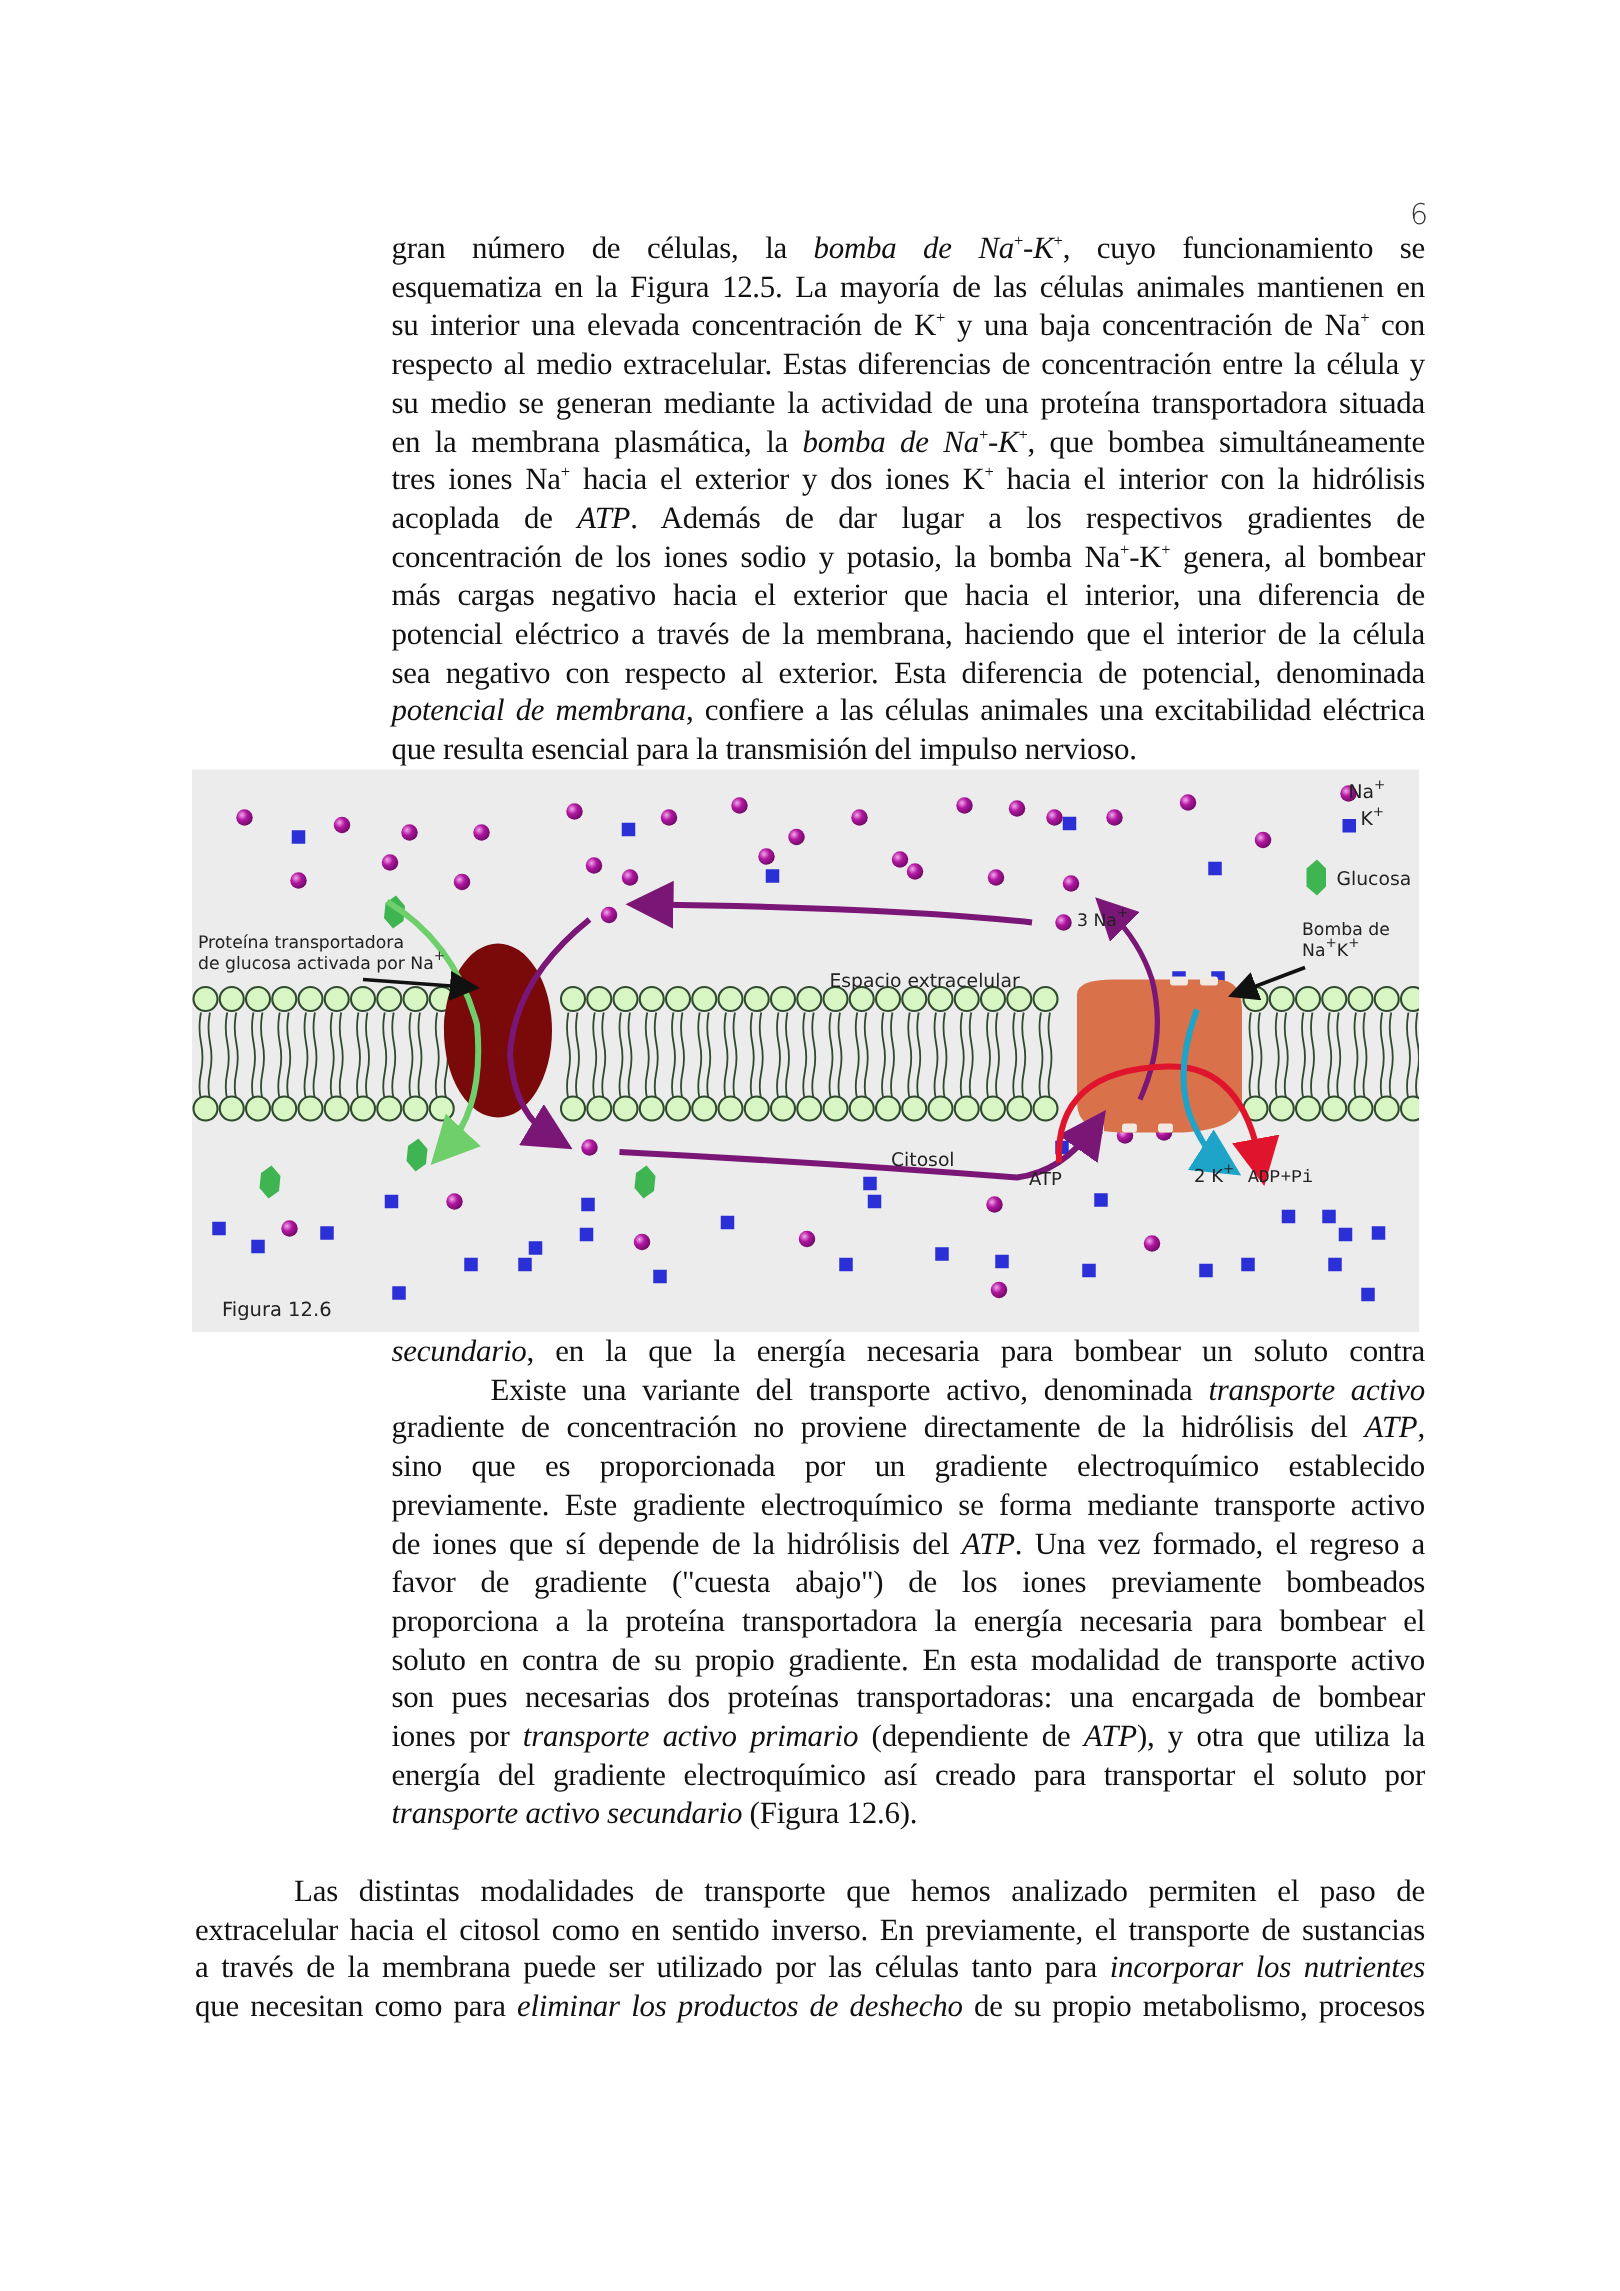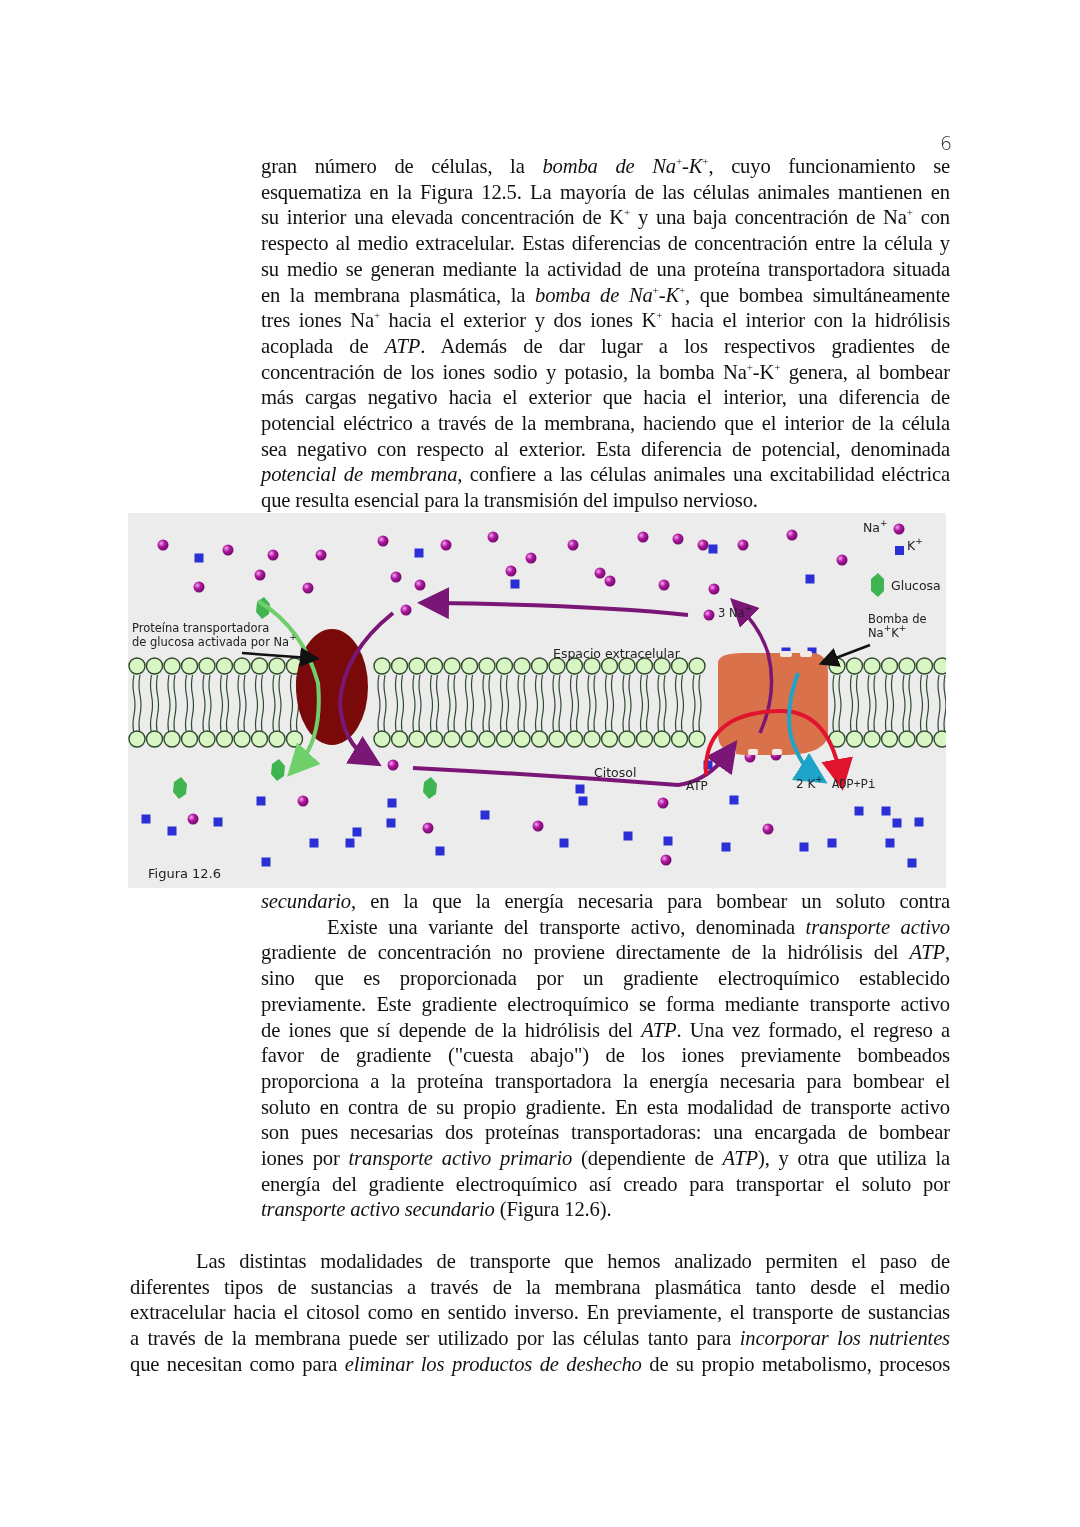--- a/index.html
+++ b/index.html
@@ -315,21 +315,21 @@
     <path d="M578,262 Q575,200 650,198 Q700,196 712,262" stroke="#e0142c" stroke-width="4" fill="none" marker-end="url(#mk-red)"></path>
     <path d="M670,160 Q655,200 665,230 Q675,255 686,262" stroke="#1ea3c9" stroke-width="4" fill="none" marker-end="url(#mk-k)"></path>
     <path d="M742,132 L700,148" stroke="#111" stroke-width="2.5" fill="none" marker-end="url(#mk-blk)"></path>
     <path d="M114,140 L182,145" stroke="#111" stroke-width="2.5" fill="none" marker-end="url(#mk-blk)"></path>
 
     <circle cx="771" cy="16" r="5.5" fill="url(#naGrad)"></circle>
     <rect x="767" y="33" width="9" height="9" fill="#2b2fd6"></rect>
     <polygon points="743,66 750,60 756,66 756,78 750,84 743,78" fill="#3fb552"></polygon>
   </svg>
 
-  <div class="fig-label" style="left:735px;top:7px;"><span>Na</span><sup>+</sup></div>
+  <div class="fig-label" style="left:771px;top:7px;"><span>Na</span><sup>+</sup></div>
   <div class="fig-label" style="left:779px;top:25px;"><span>K</span><sup>+</sup></div>
   <div class="fig-label" style="left:763px;top:65px;">Glucosa</div>
   <div class="fig-label" style="left:4px;top:108px;font-size:11.5px;">
     <span>Proteína transportadora</span><br>
     <span>de glucosa activada por Na</span><sup>+</sup>
   </div>
   <div class="fig-label" style="left:425px;top:117px;margin-top:16px;">Espacio extracelular</div>
   <div class="fig-label" style="left:590px;top:93px;font-size:11.5px;"><span>3 Na</span><sup>+</sup></div>
   <div class="fig-label" style="left:740px;top:99px;font-size:11.5px;line-height:14px;">
     <span>Bomba de</span><br>
@@ -352,17 +352,16 @@
     <span class="ln">favor de gradiente ("cuesta abajo") de los iones previamente bombeados</span>
     <span class="ln">proporciona a la proteína transportadora la energía necesaria para bombear el</span>
     <span class="ln">soluto en contra de su propio gradiente. En esta modalidad de transporte activo</span>
     <span class="ln">son pues necesarias dos proteínas transportadoras: una encargada de bombear</span>
     <span class="ln">iones por <i>transporte activo primario</i> (dependiente de <i>ATP</i>), y otra que utiliza la</span>
     <span class="ln">energía del gradiente electroquímico así creado para transportar el soluto por</span>
     <span class="ln last"><i>transporte activo secundario</i> (Figura 12.6).</span>
   </div>
 <div class="para" id="p3">
     <span class="ln" style="padding-left: 66px;">Las distintas modalidades de transporte que hemos analizado permiten el paso de</span>
-    <span class="ln">diferentes tipos de sustancias a través de la membrana plasmática tanto desde el medio</span>
     <span class="ln">extracelular hacia el citosol como en sentido inverso. En previamente, el transporte de sustancias</span>
     <span class="ln">a través de la membrana puede ser utilizado por las células tanto para <i>incorporar los nutrientes</i></span>
     <span class="ln">que necesitan como para <i>eliminar los productos de deshecho</i> de su propio metabolismo, procesos</span>
   </div>
 
 </body></html>

